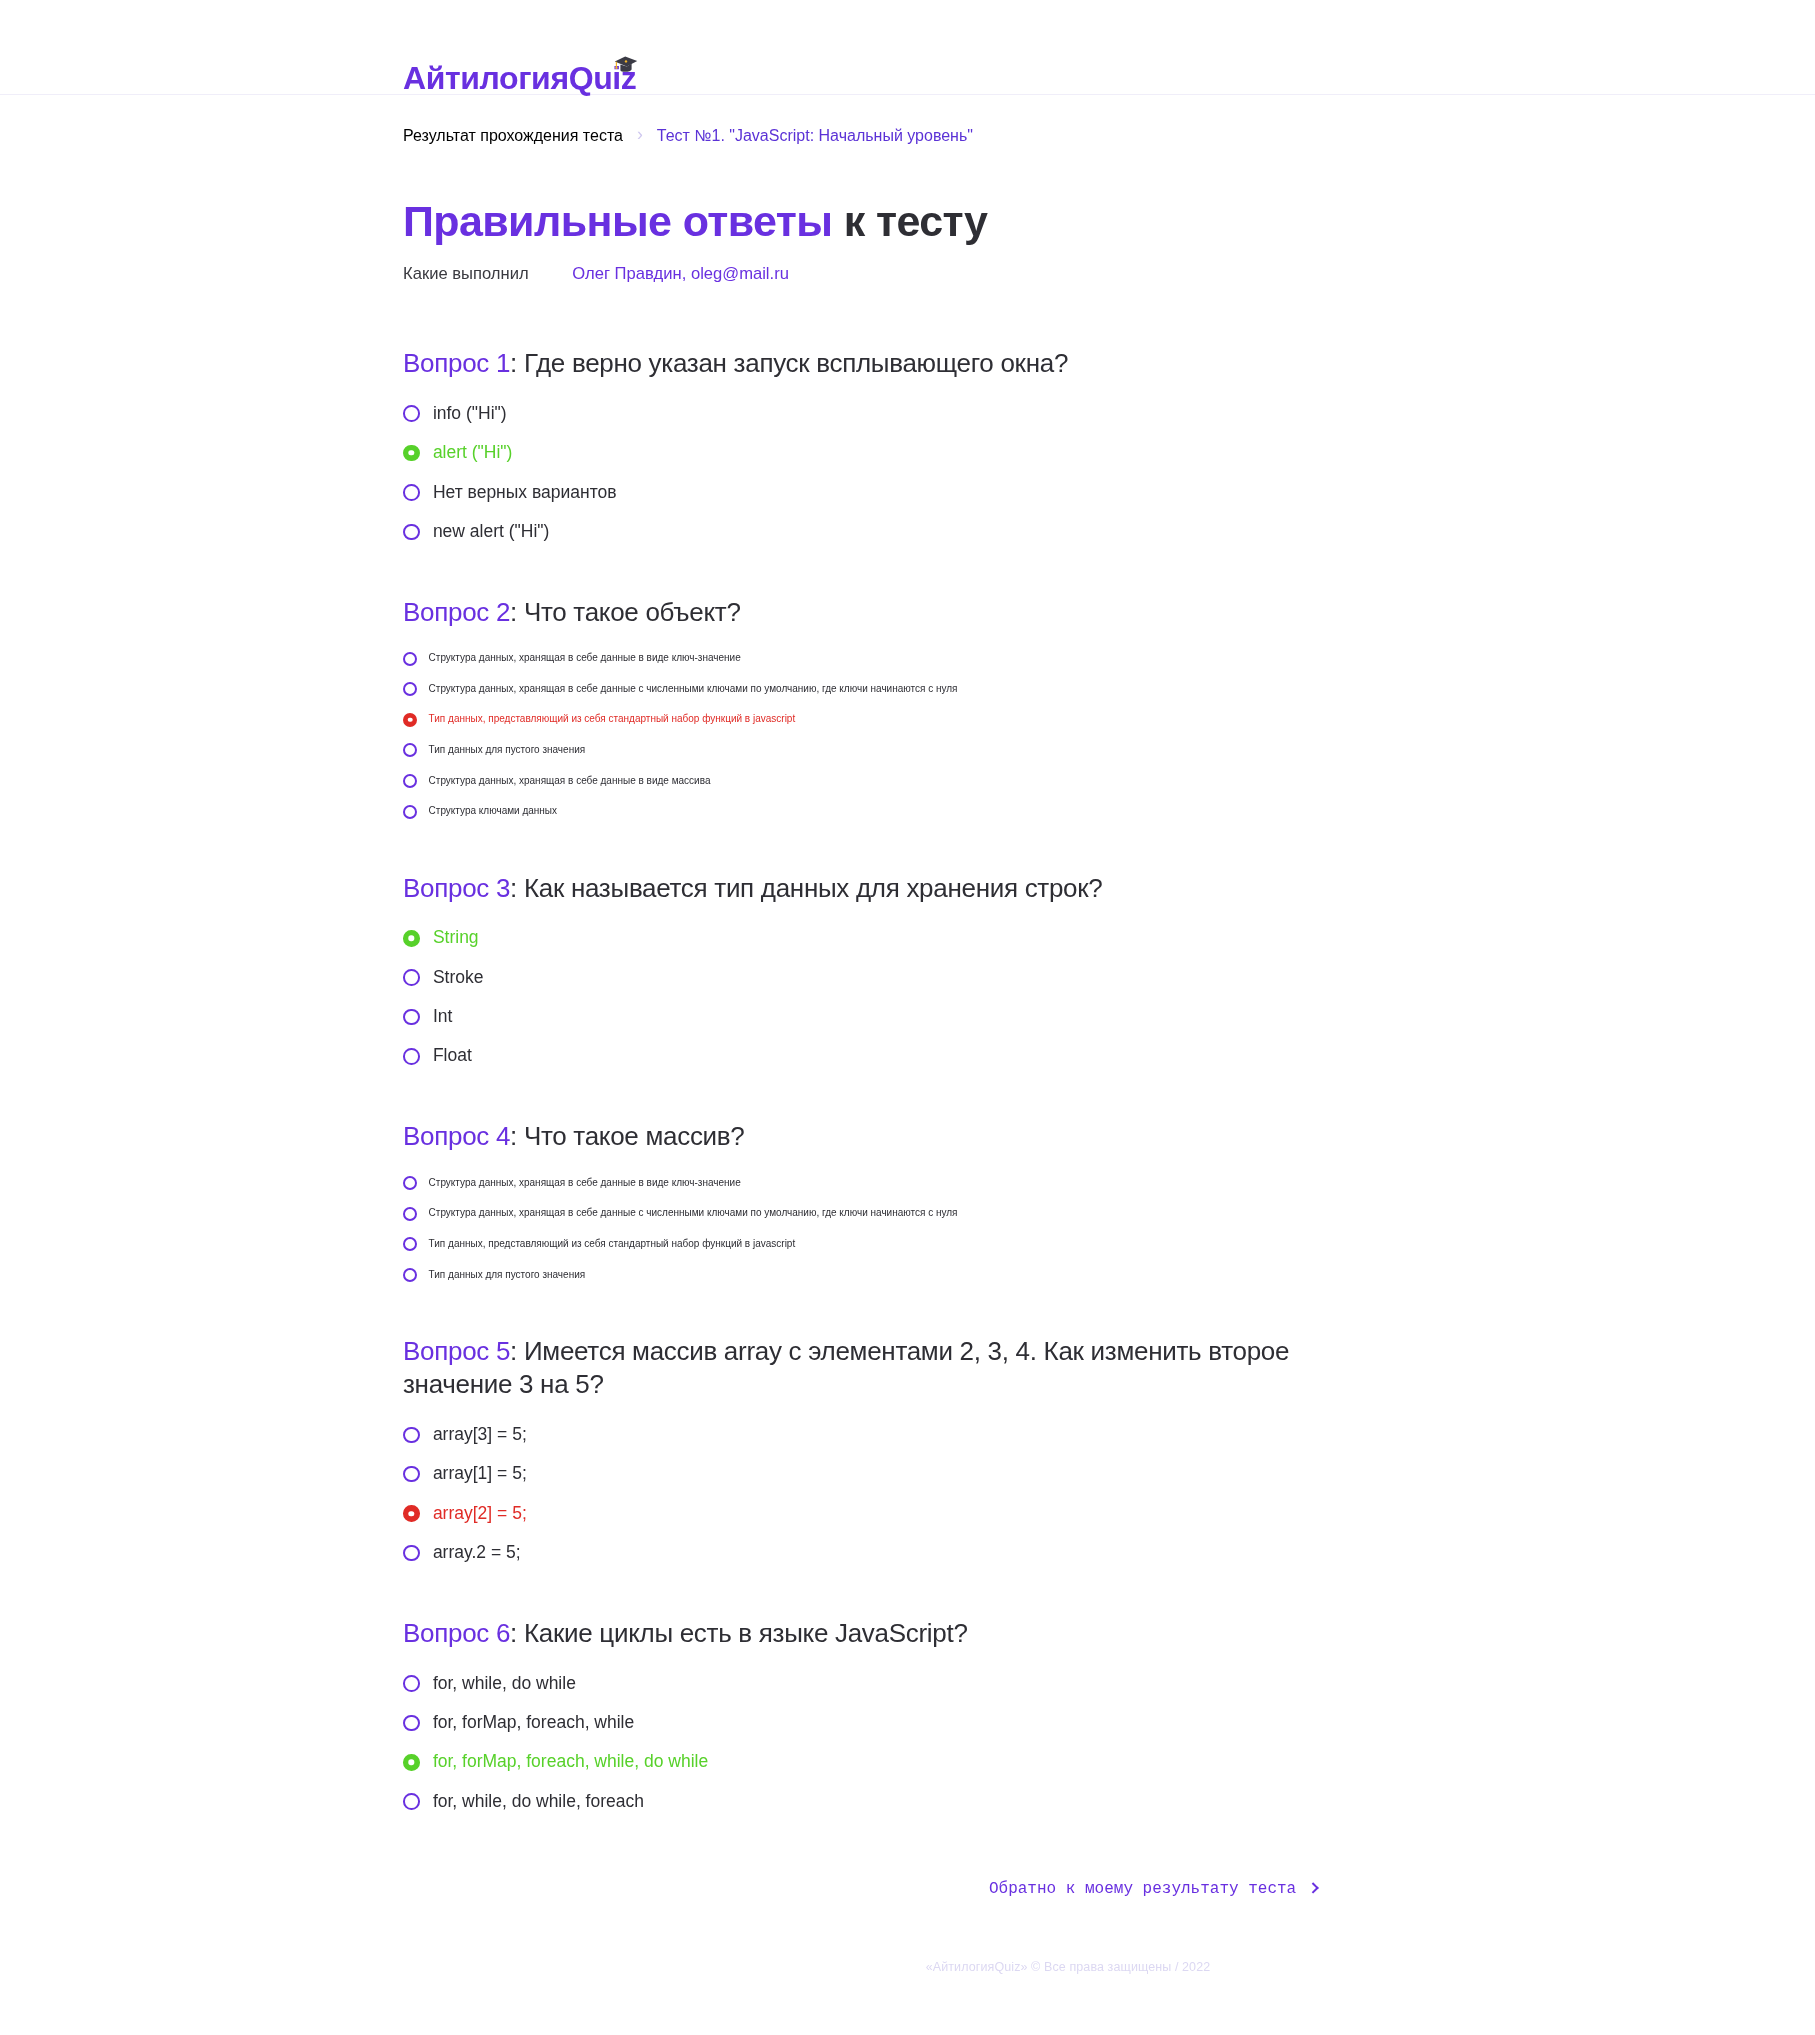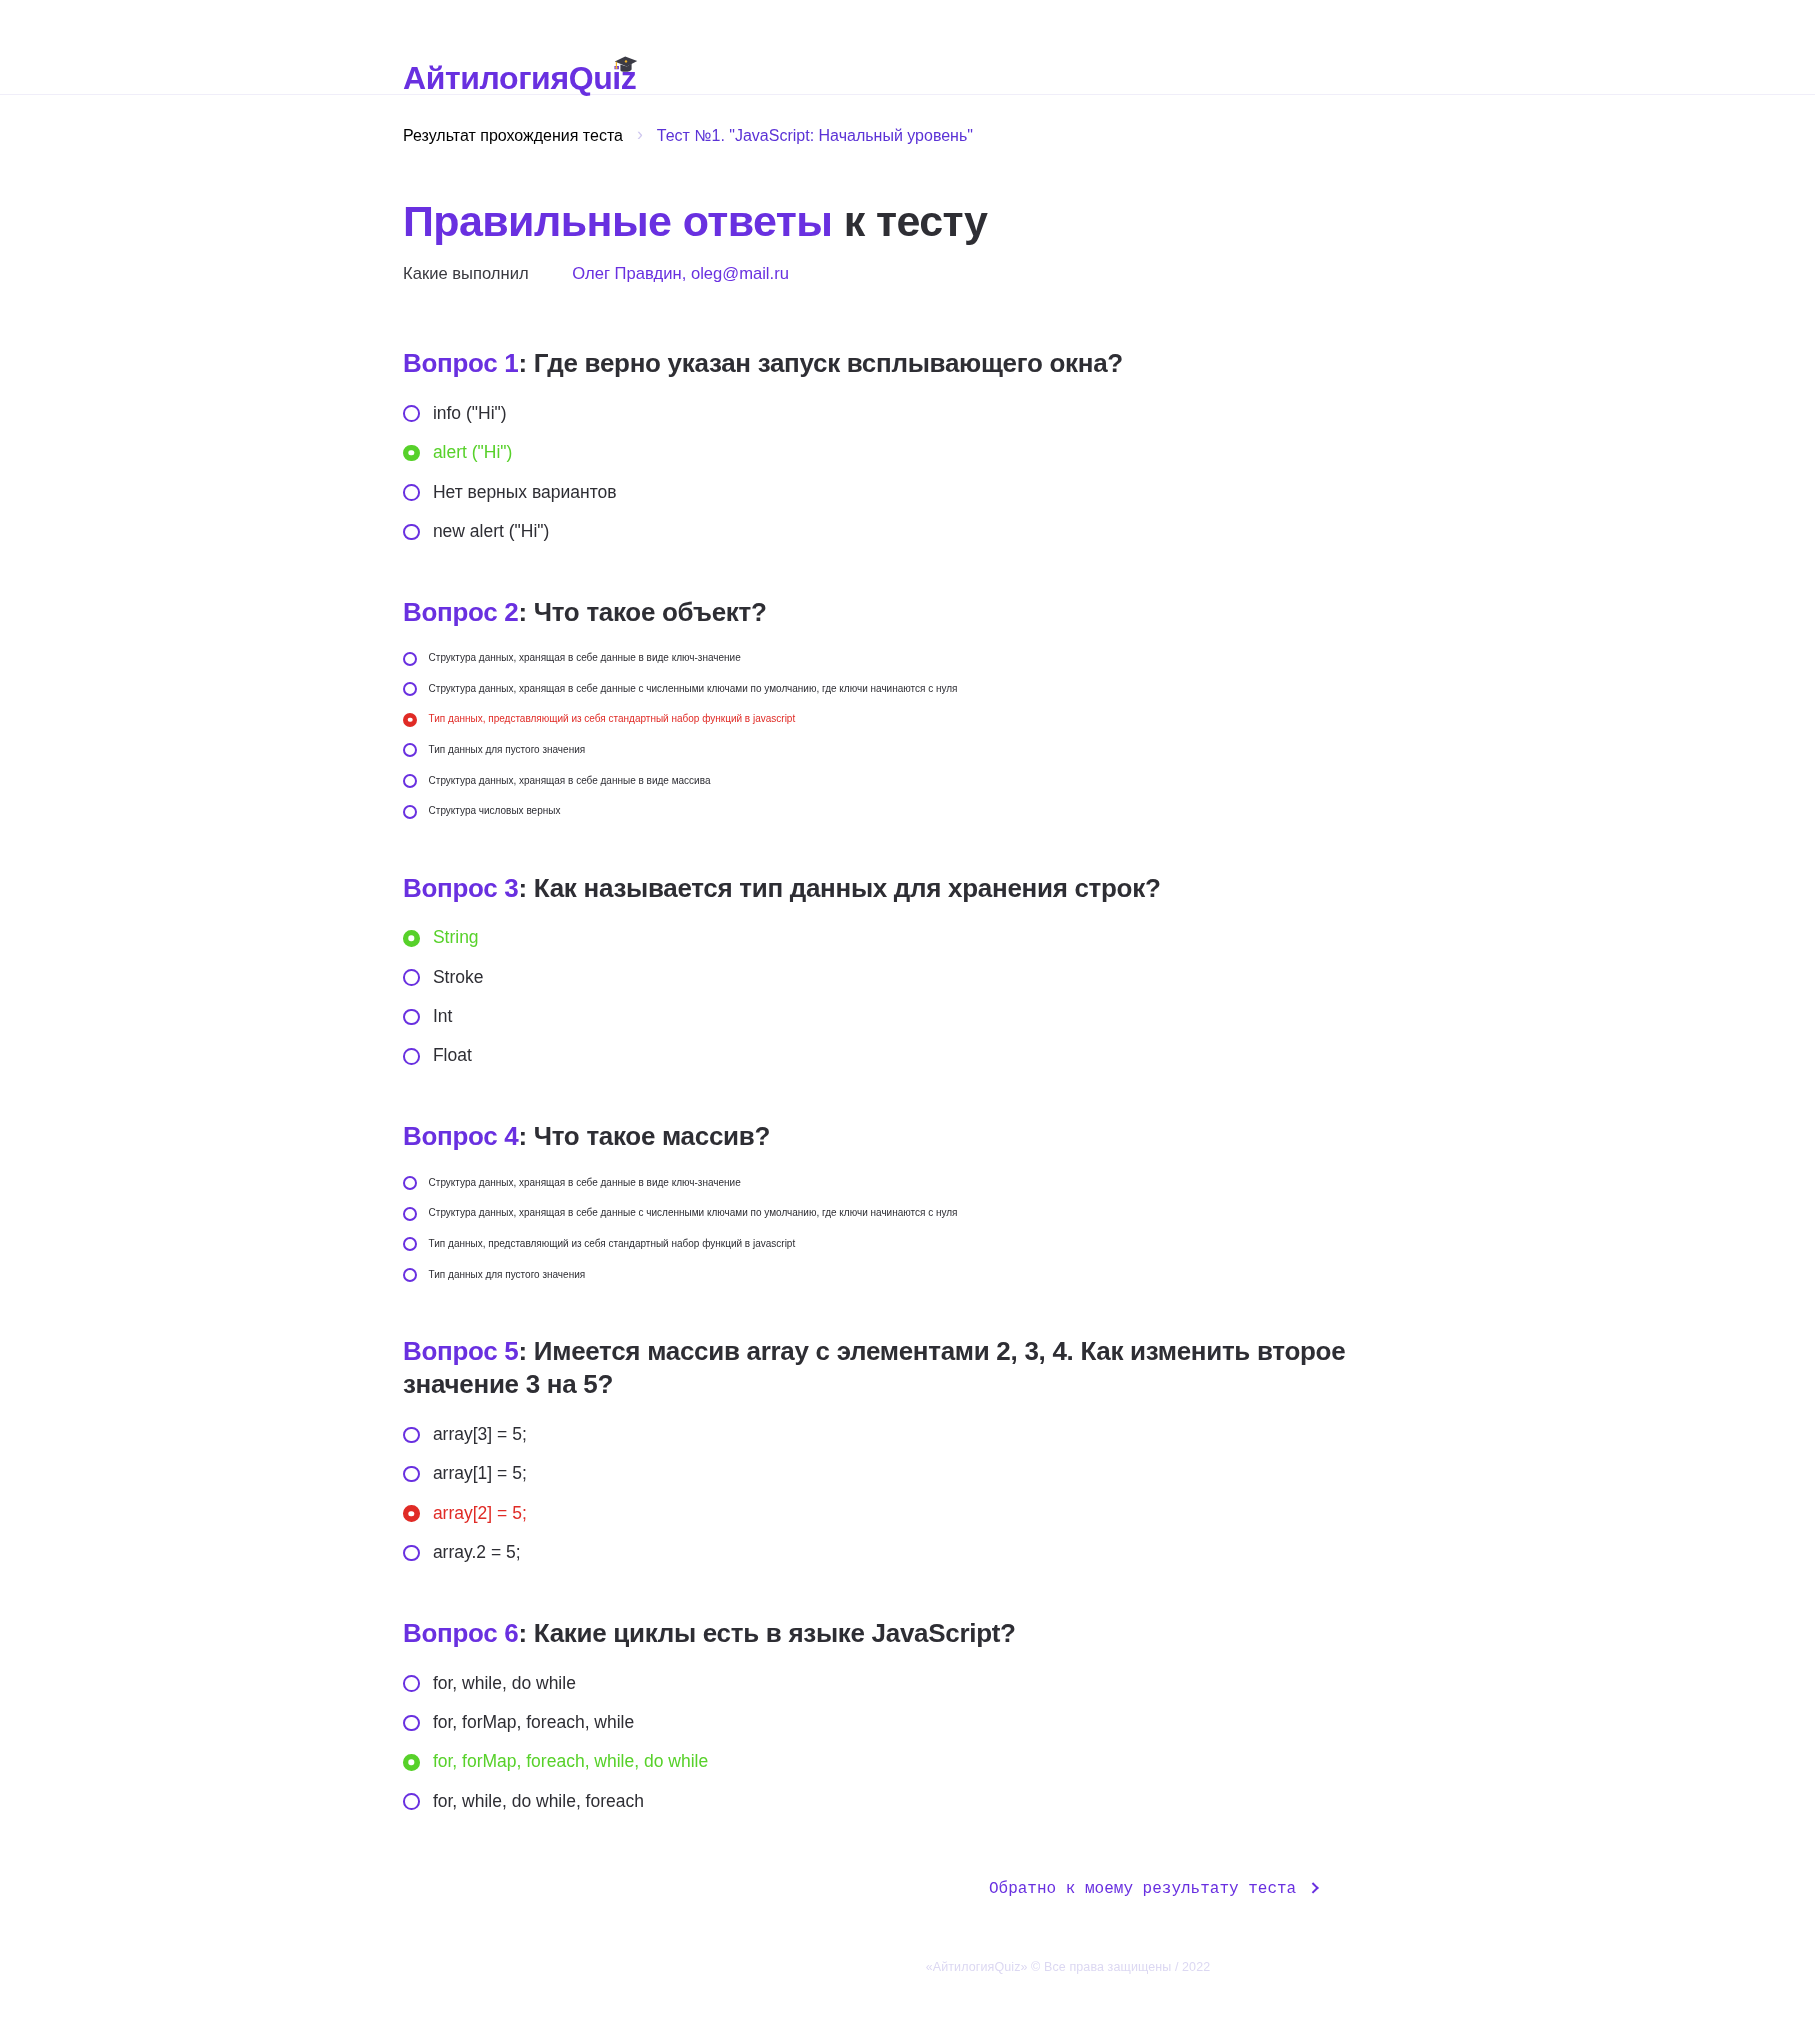--- a/index.html
+++ b/index.html
@@ -108,21 +108,21 @@
     margin-left: 39px;
   }
 
   
   .question-block { margin-top: 53px; }
   .question-block.first { margin-top: 62px; }
 
   .question-title {
     margin: 0;
     font-size: 26px;
-    font-weight: 700;
+    font-weight: 400;
     line-height: 1.28;
     color: #2e2e34;
     letter-spacing: -0.3px;
     max-width: 999px;
   }
   .question-title .qnum { color: #6930e0; }
 
   .answers { margin-top: 22.5px; }
 
   .answer-row {
@@ -295,21 +295,21 @@
           <div class="answer-row">
             <span class="radio"></span>
             <span class="answer-label">Тип данных для пустого значения</span>
           </div>
           <div class="answer-row">
             <span class="radio"></span>
             <span class="answer-label">Структура данных, хранящая в себе данные в виде массива</span>
           </div>
           <div class="answer-row">
             <span class="radio"></span>
-            <span class="answer-label">Структура числовых верных</span>
+            <span class="answer-label">Структура ключами данных</span>
           </div>
         </div>
       </div>
       <div class="question-block">
         <h2 class="question-title"><span class="qnum">Вопрос 3</span><span>: Как называется тип данных для хранения строк?</span></h2>
         <div class="answers">
           <div class="answer-row">
             <span class="radio correct"></span>
             <span class="answer-label correct">String</span>
           </div>

